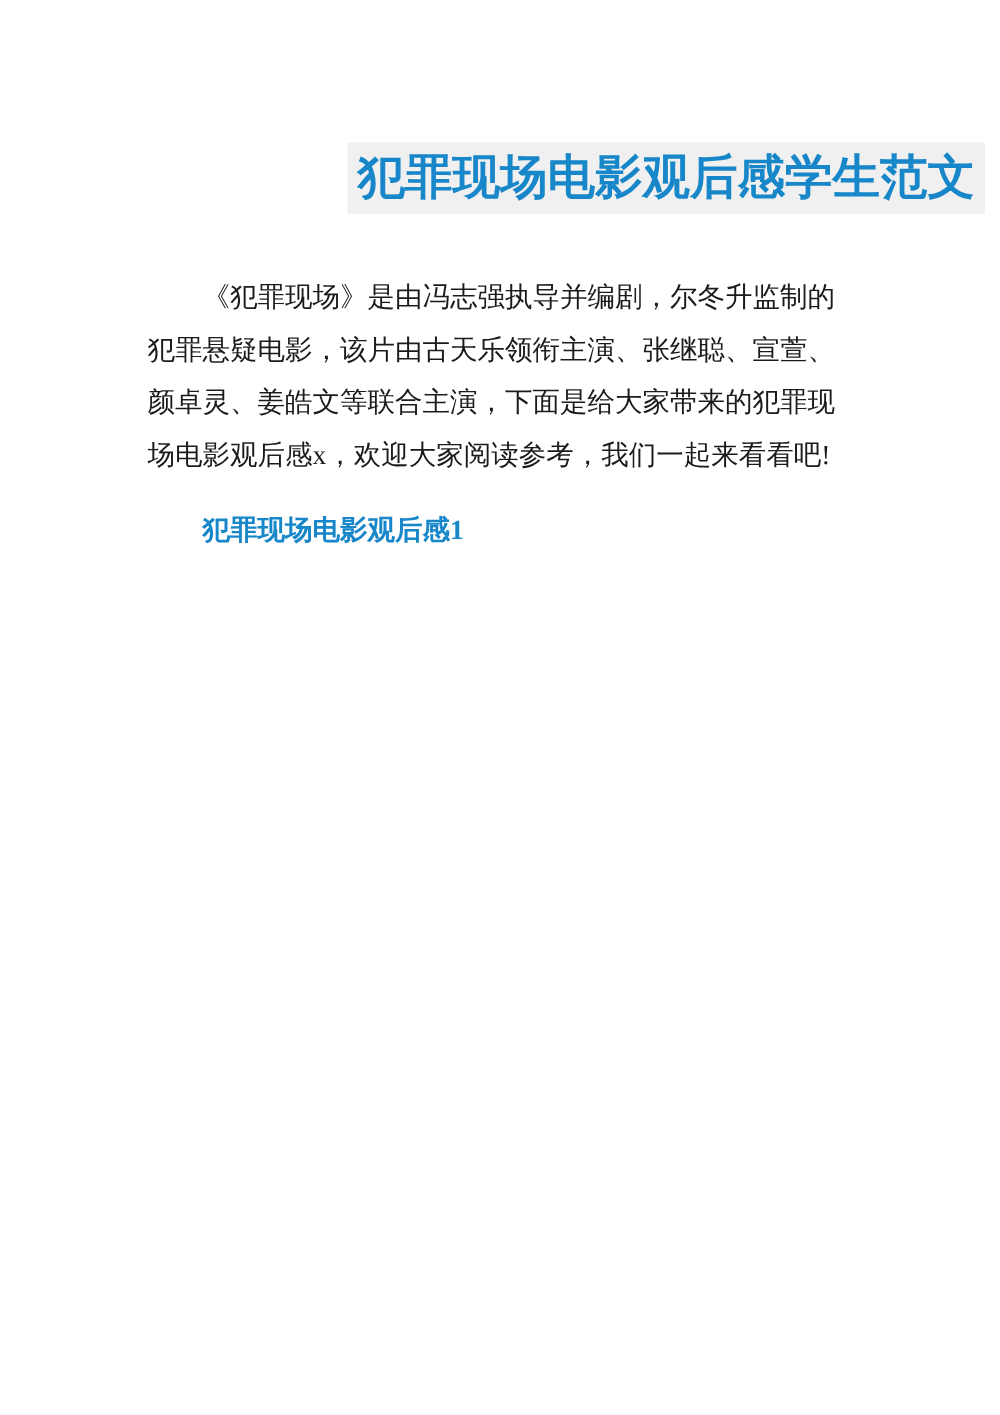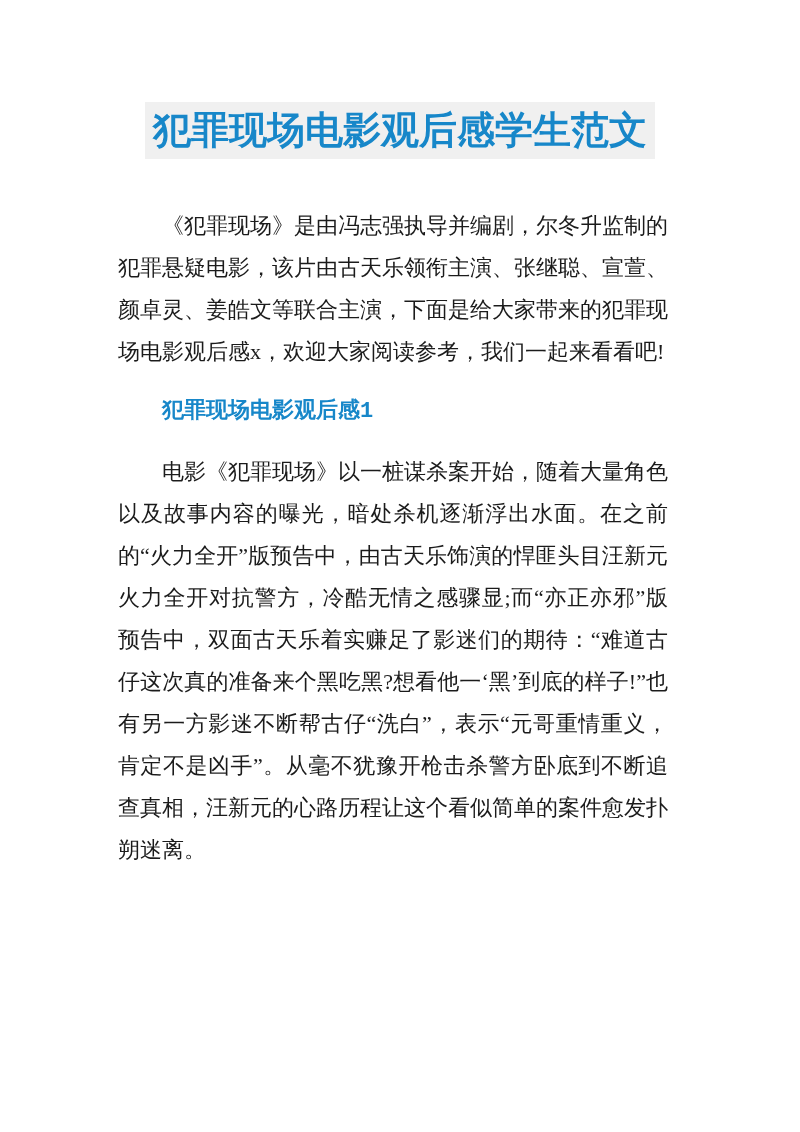--- a/index.html
+++ b/index.html
@@ -9,24 +9,24 @@
   }
   .page {
     position: relative;
     width: 800px;
     height: 1132px;
     background: #ffffff;
     overflow: hidden;
     font-family: "Liberation Serif", serif;
   }
   .doc-title {
-    margin: 0;
+    margin: 12px;
     padding-top: 102px;
     margin-bottom: 46px;
-    text-align: center;
+    text-align: right;
     font-family: "Liberation Sans", sans-serif;
     font-weight: bold;
     font-size: 38px;
     line-height: 1;
   }
   .doc-title .hl {
     display: inline-block;
     color: #1787c9;
     background: #f0f0f0;
     padding: 9px 8px 10px 8px;
@@ -44,34 +44,33 @@
     text-indent: 2em;
     word-break: break-all;
   }
   .section-heading {
     margin: 0 0 18px 0;
     font-size: 22px;
     line-height: 42px;
     text-indent: 2em;
     font-weight: bold;
     color: #1787c9;
-    font-family: Liberation Mono, monospace;
+    font-family: Liberation Serif, serif;
   }
 </style>
 </head>
 <body>
 
 <div class="page">
 
   <h1 class="doc-title"><span class="hl">犯罪现场电影观后感学生范文</span></h1>
 
   <div class="doc-body">
 
     <p class="body-para">《犯罪现场》是由冯志强执导并编剧，尔冬升监制的犯罪悬疑电影，该片由古天乐领衔主演、张继聪、宣萱、颜卓灵、姜皓文等联合主演，下面是给大家带来的犯罪现场电影观后感x，欢迎大家阅读参考，我们一起来看看吧!</p>
 
     <h2 class="section-heading">犯罪现场电影观后感1</h2>
 
-    <p class="body-para">电影《犯罪现场》以一桩谋杀案开始，随着大量角色以及故事内容的曝光，暗处杀机逐渐浮出水面。在之前的“火力全开”版预告中，由古天乐饰演的悍匪头目汪新元火力全开对抗警方，冷酷无情之感骤显;而“亦正亦邪”版预告中，双面古天乐着实赚足了影迷们的期待：“难道古仔这次真的准备来个黑吃黑?想看他一‘黑’到底的样子!”也有另一方影迷不断帮古仔“洗白”，表示“元哥重情重义，肯定不是凶手”。从毫不犹豫开枪击杀警方卧底到不断追查真相，汪新元的心路历程让这个看似简单的案件愈发扑朔迷离。</p>
 
 
   </div>
 
 </div>
 
 </body></html>

